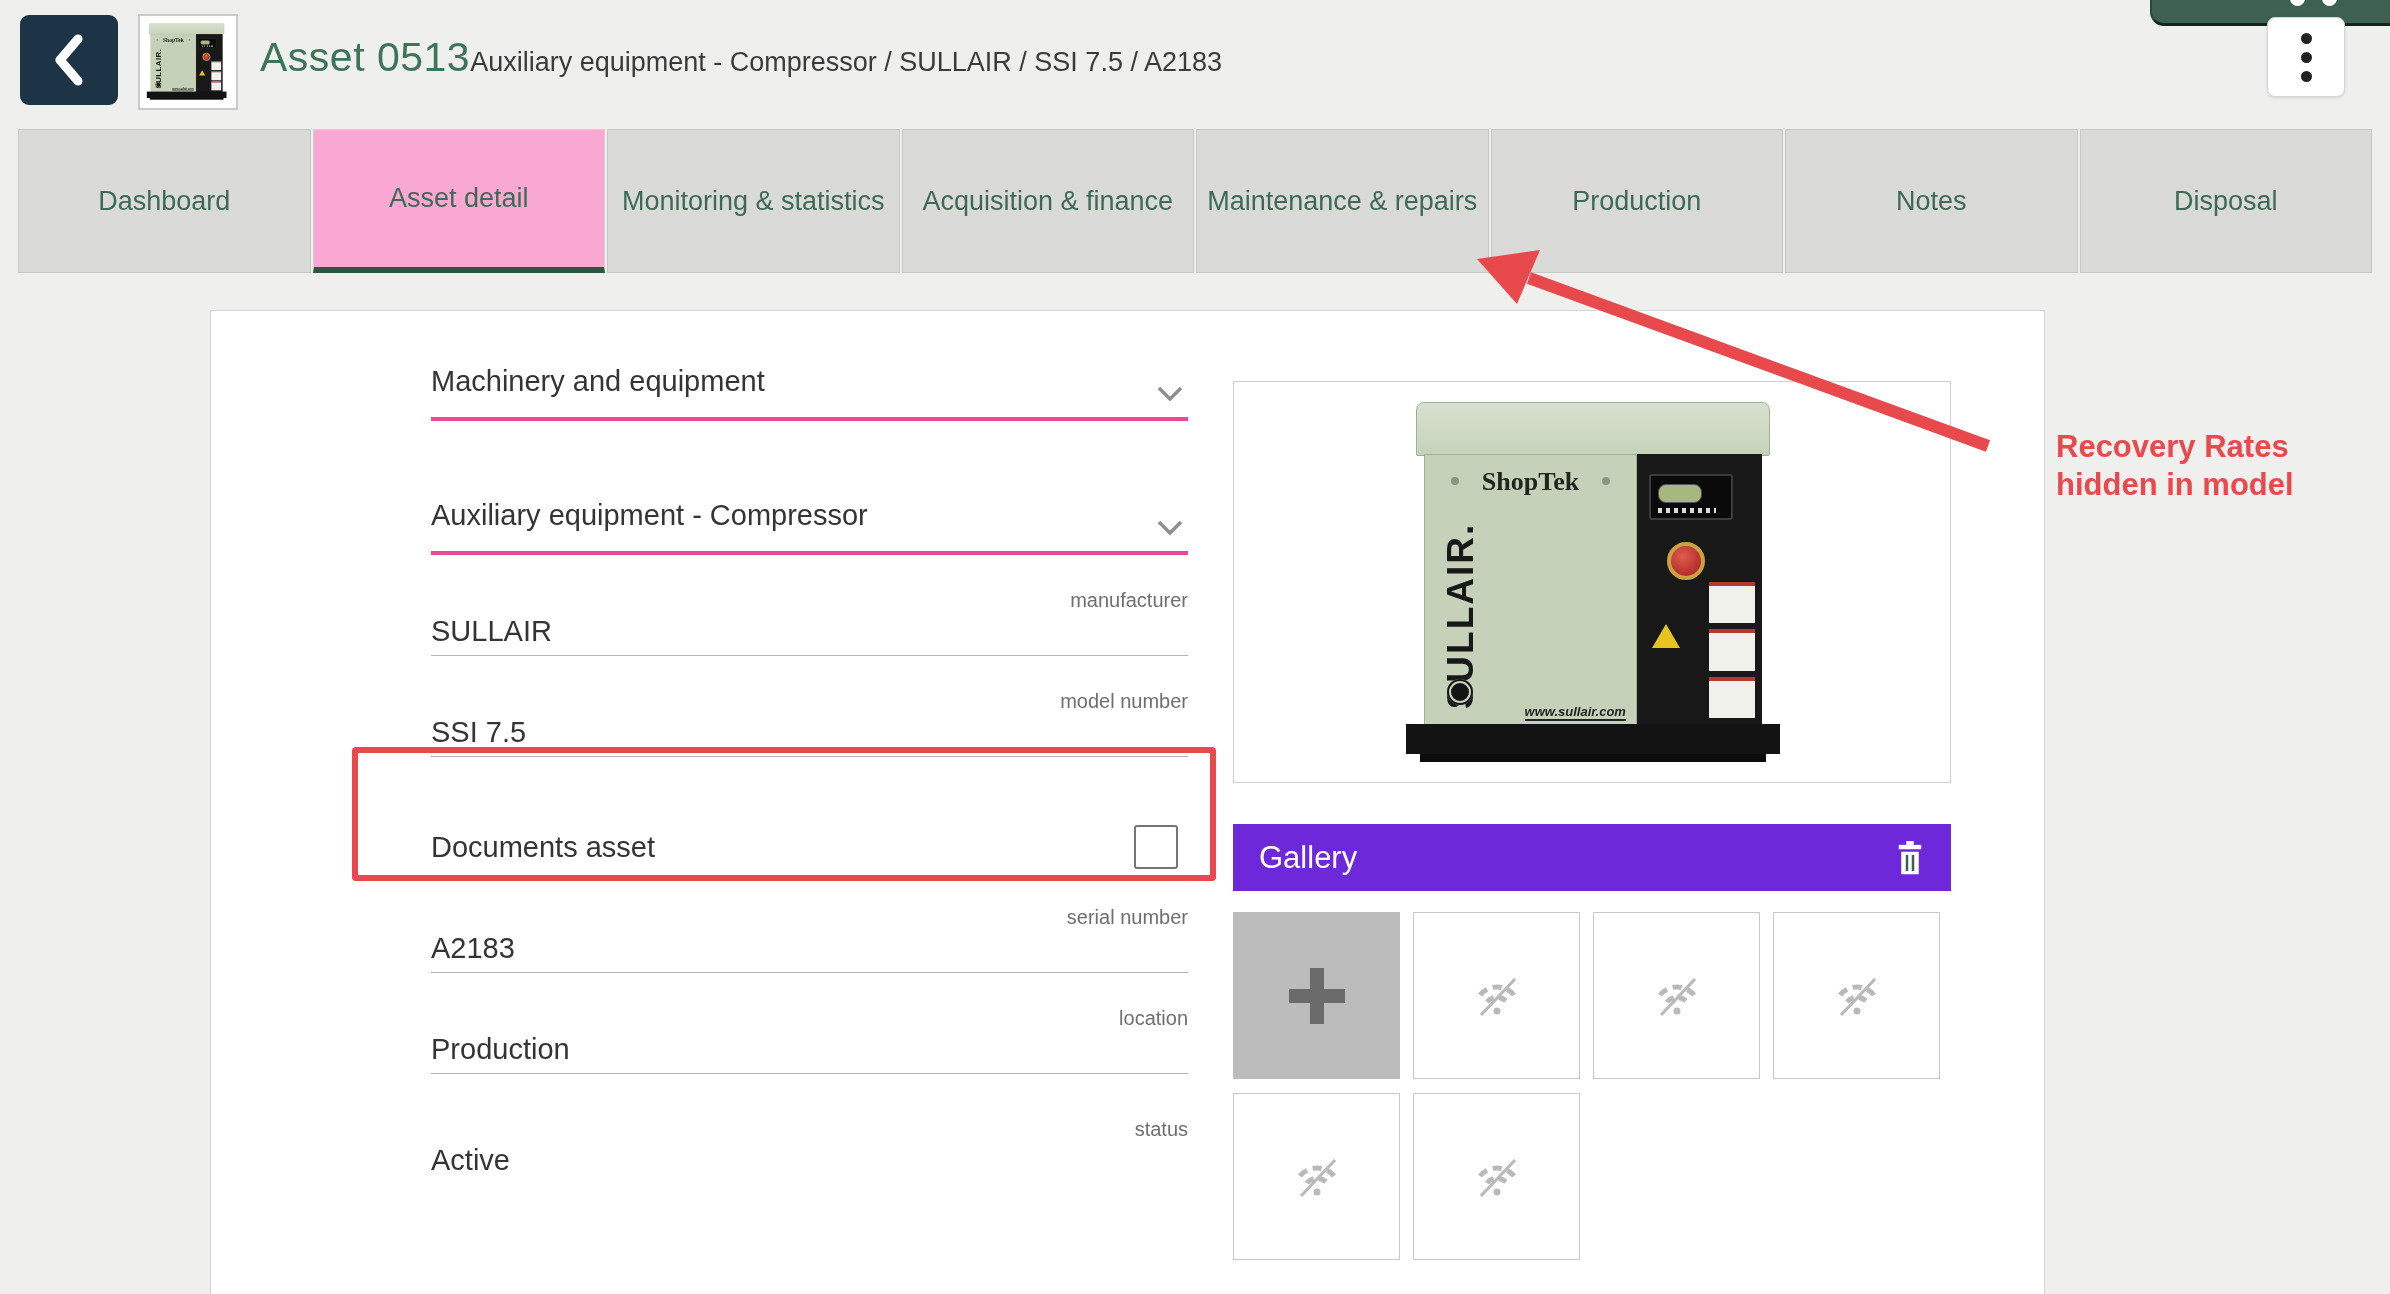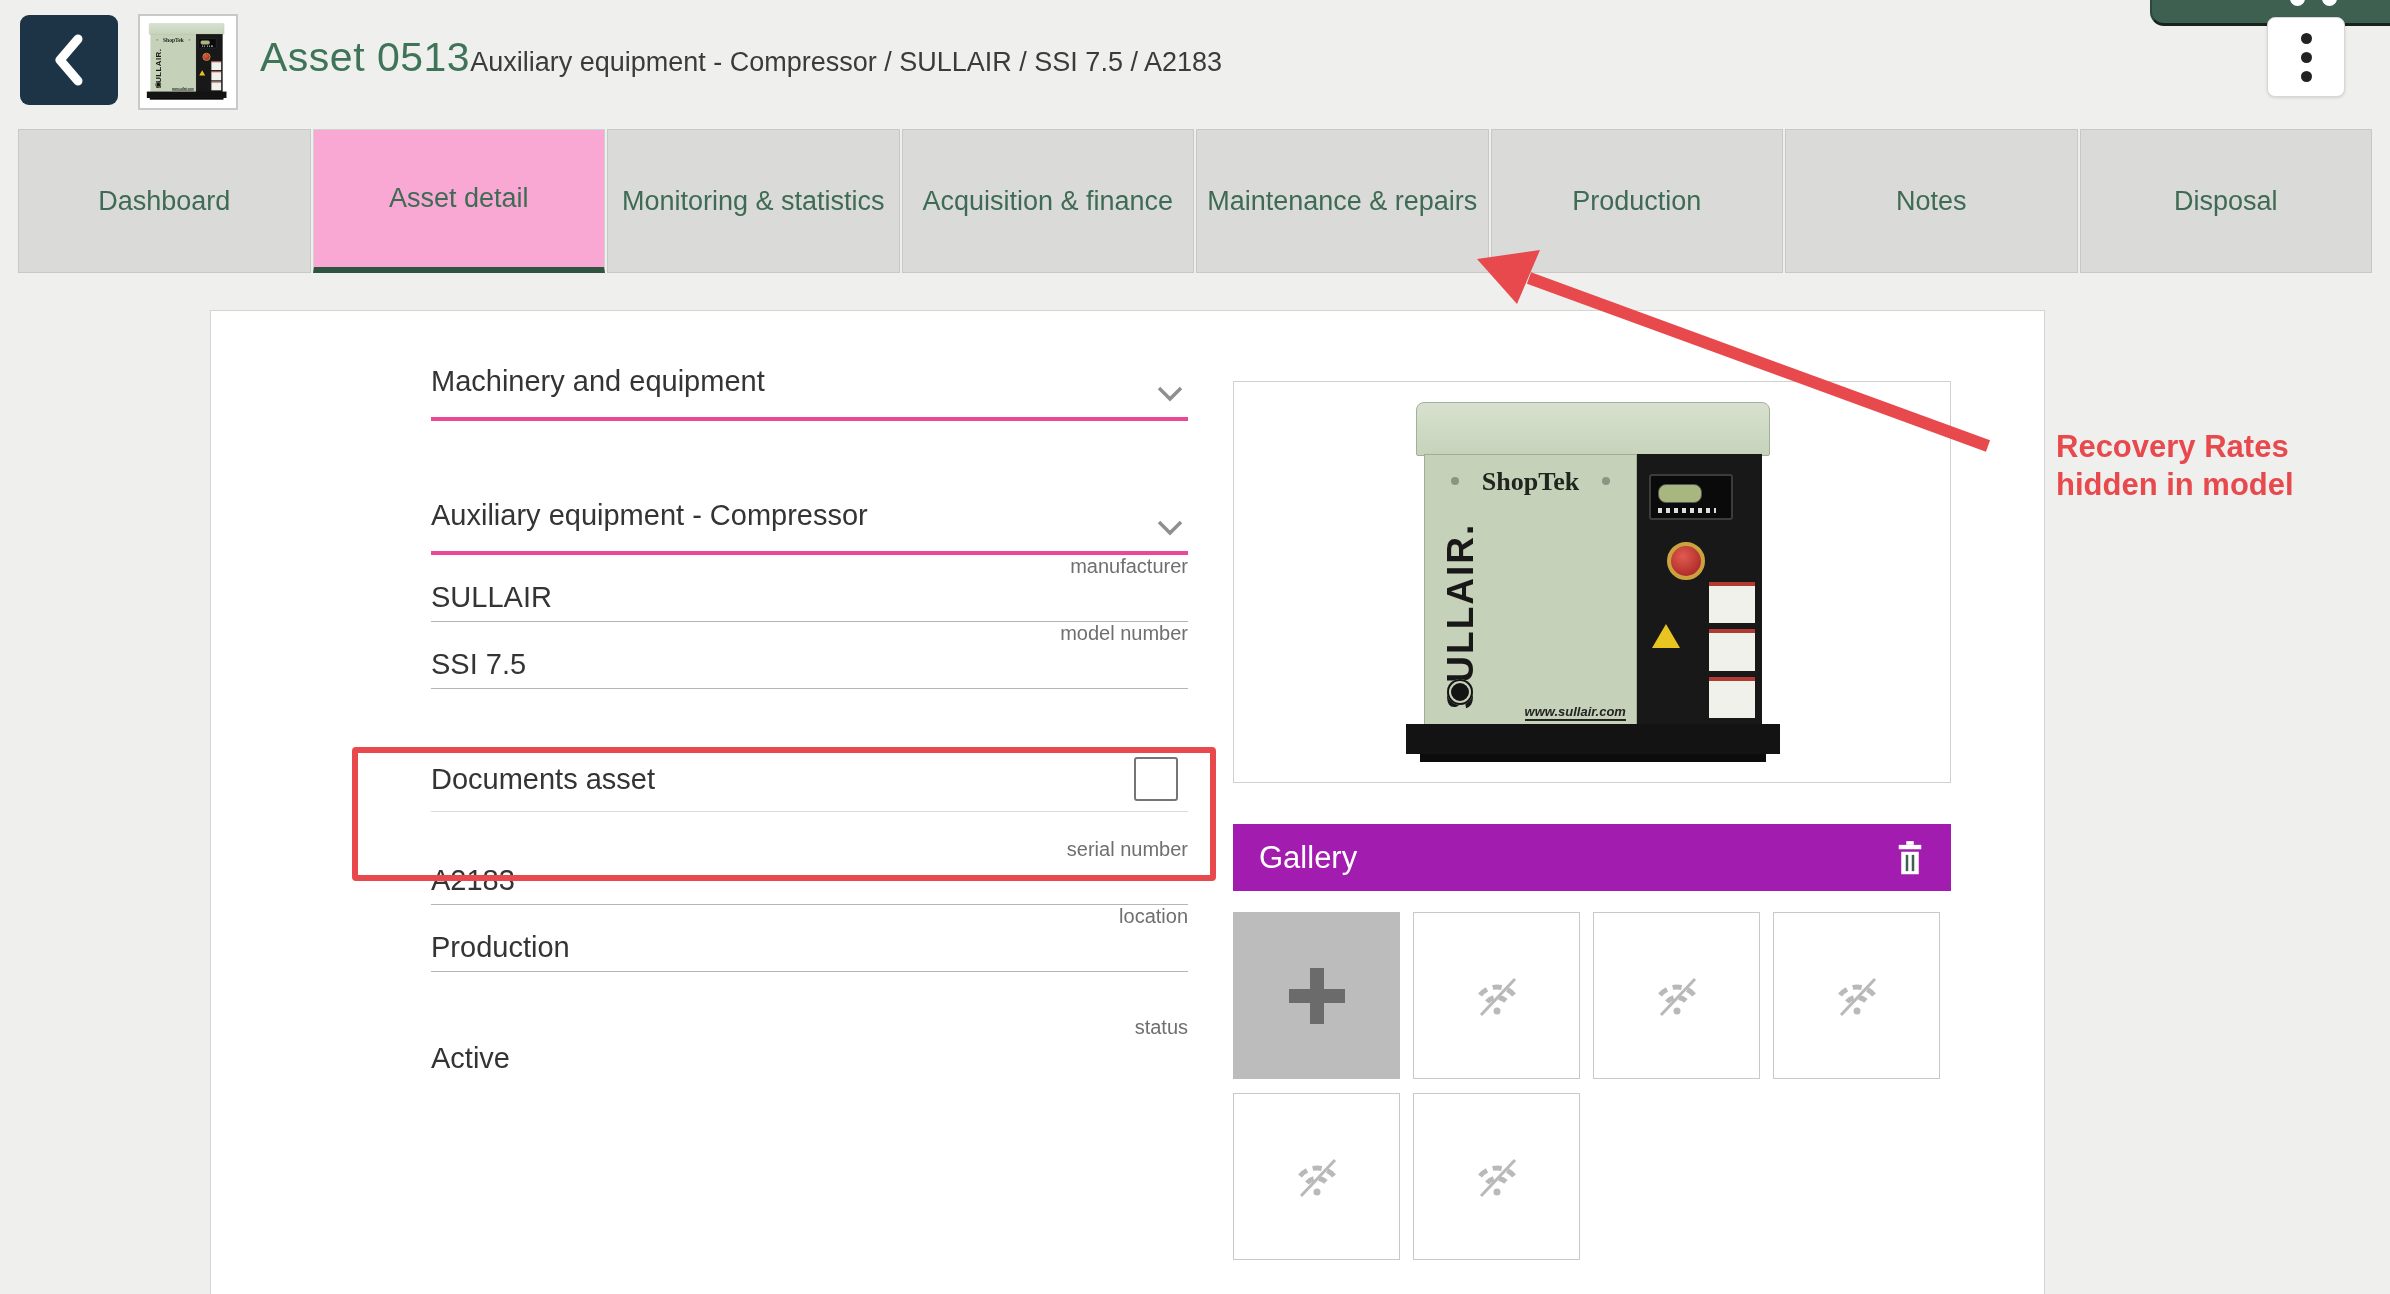--- a/index.html
+++ b/index.html
@@ -33,38 +33,38 @@
   
   .card{position:absolute;left:210px;top:310px;width:1835px;height:1100px;background:#fff;
         border:1px solid #d5d5d5;box-sizing:border-box;}
 
   
   .form-col{position:absolute;left:220px;top:42px;width:757px;}
   .dd{position:relative;padding:12px 0 20px;border-bottom:4px solid #ec4899;}
   .dd + .dd{margin-top:66px;}
   .dd .val{font-size:29px;line-height:32px;color:#343434;}
   .dd svg{position:absolute;right:4px;bottom:14px;}
-  .field{}
+  .field{margin-top:34px;}
   .field .flabel{font-size:20px;line-height:22px;color:#6f6f6f;text-align:right;}
   .field .fval{margin-top:4px;font-size:29px;line-height:32px;color:#343434;
                padding-bottom:8px;border-bottom:1px solid #b5b5b5;}
   .field.serial{margin-top:26px;}
   .field.status{margin-top:44px;}
   .field.status .fval{border-bottom:none;}
   .prod-row{margin-top:58px;height:64px;display:flex;align-items:center;justify-content:space-between;
             border-bottom:1px solid #dcdcdc;}
   .prod-row .plabel{font-size:29px;color:#343434;}
   .checkbox{width:40px;height:40px;border:2px solid #757575;border-radius:3px;background:#fff;
             margin-right:10px;cursor:pointer;}
 
   
   .right-col{position:absolute;left:1022px;top:70px;width:718px;}
   .img-frame{position:absolute;left:0;top:0;width:718px;height:402px;background:#fff;
              border:1px solid #d0d0d0;box-sizing:border-box;overflow:hidden;}
-  .gallery-bar{position:absolute;left:0;top:443px;width:718px;height:67px;background:#a21caf;
+  .gallery-bar{position:absolute;left:0;top:443px;width:718px;height:67px;background:#6d28d9;
                display:flex;align-items:center;justify-content:space-between;
                padding:0 26px;box-sizing:border-box;gap:15px;}
   .gallery-title{color:#fff;font-size:31px;}
   .trash{cursor:pointer;display:flex;}
   .tiles{position:absolute;left:0;top:531px;display:grid;
          grid-template-columns:repeat(4,167px);grid-auto-rows:167px;gap:14px 13px;}
   .tile{box-sizing:border-box;display:flex;align-items:center;justify-content:center;cursor:pointer;}
   .tile.add{background:#bcbcbc;}
   .tile.ph{background:#fff;border:1px solid #c9c9c9;}
 

